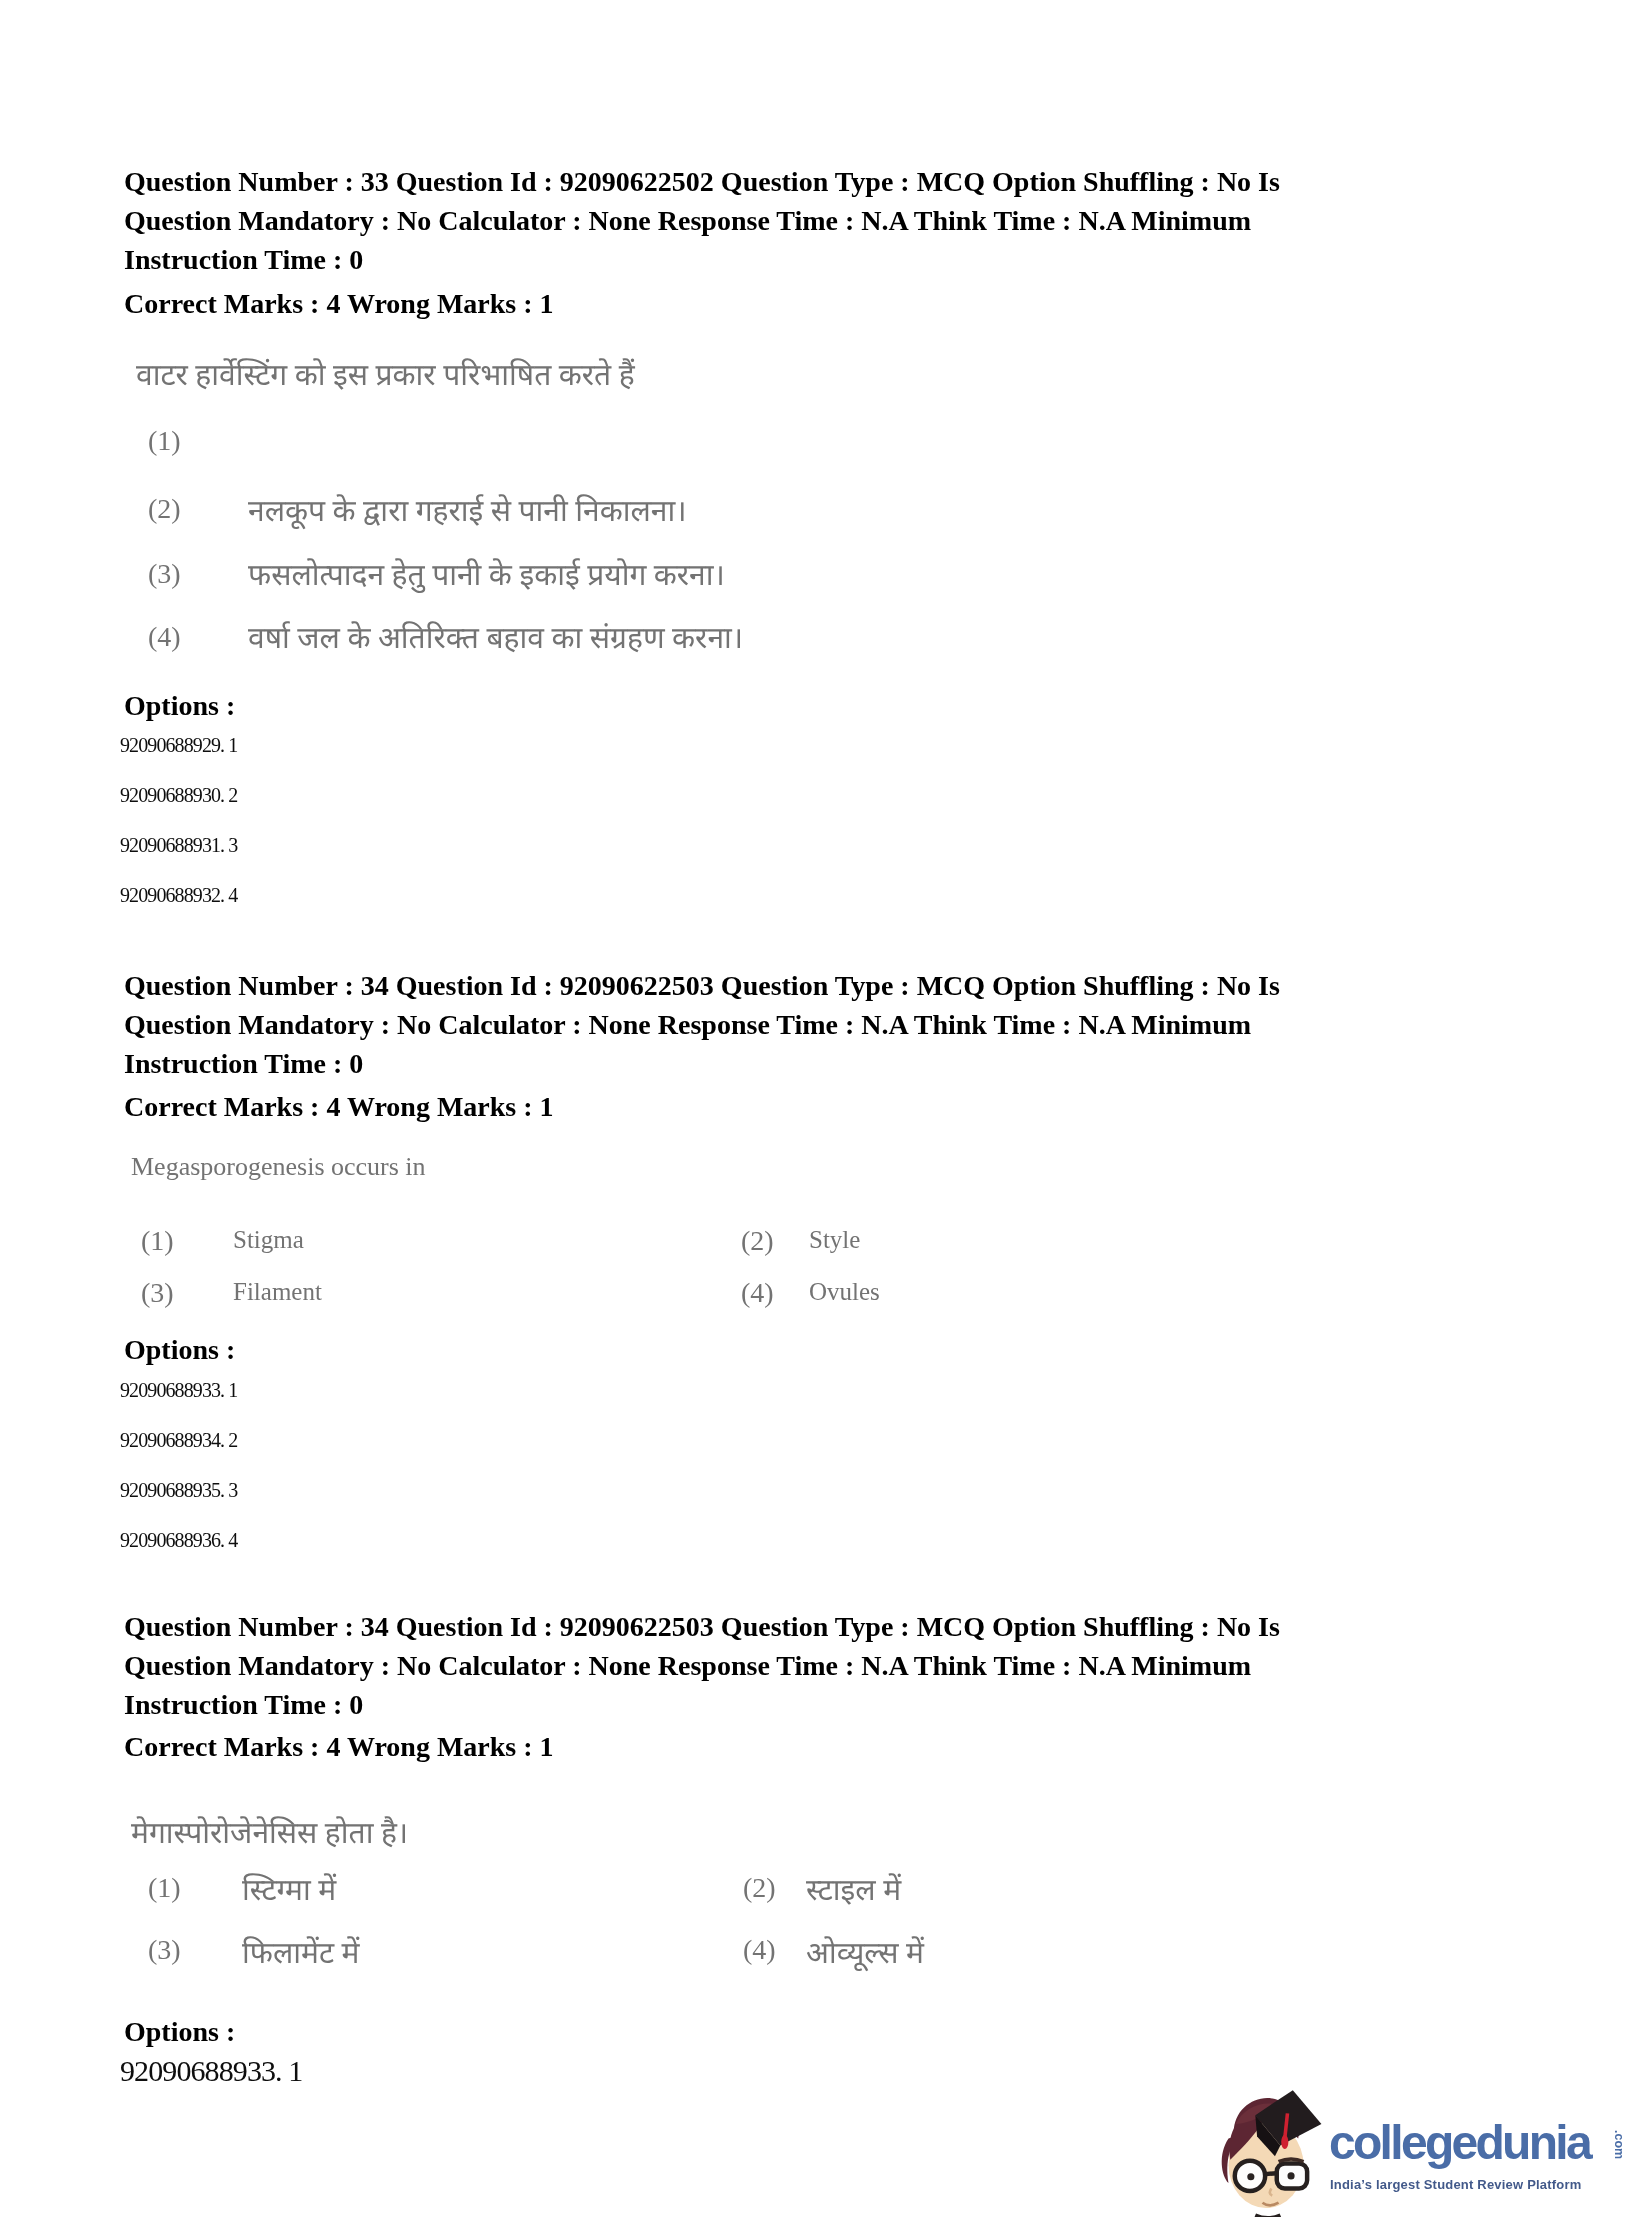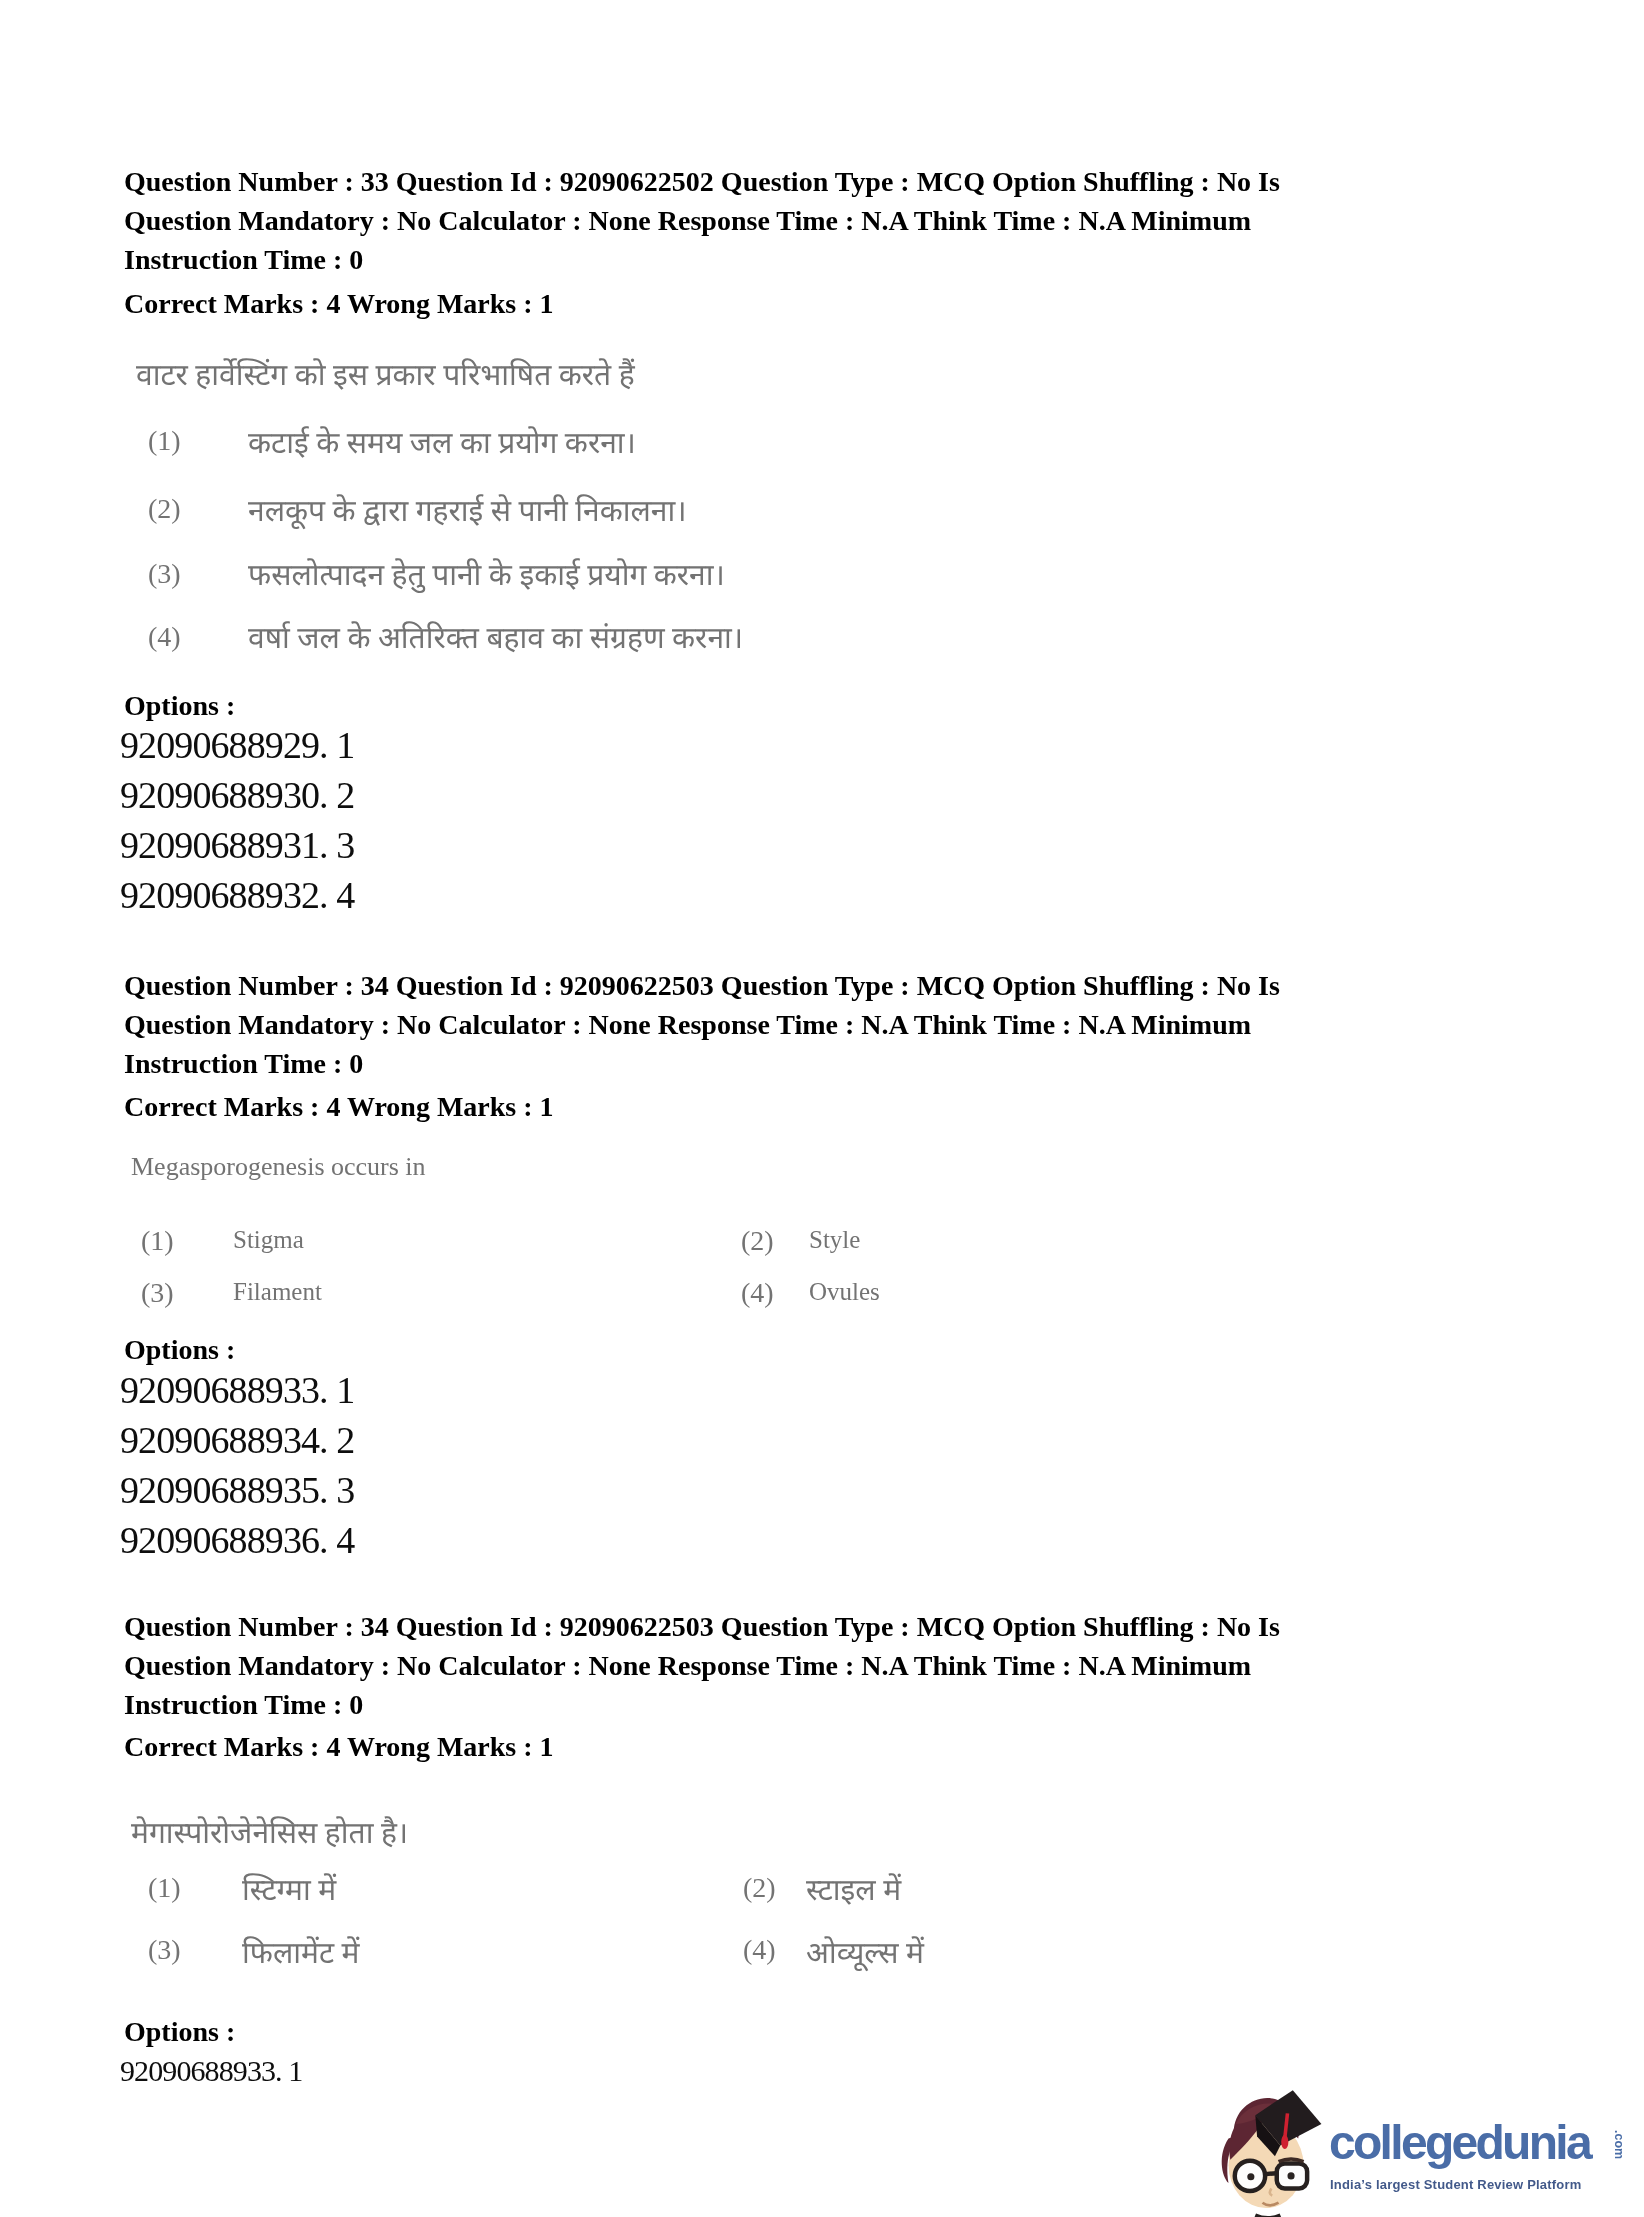--- a/index.html
+++ b/index.html
@@ -15,21 +15,21 @@
   .hdr{position:absolute;font-weight:bold;font-size:28px;line-height:39px;color:#000;}
   .hdr div{white-space:nowrap;}
   .marks{position:absolute;font-weight:bold;font-size:28px;white-space:nowrap;}
   .scan{color:#737373;}
   .stem-hi{position:absolute;font-size:30px;white-space:nowrap;}
   .stem-en{position:absolute;font-size:26px;white-space:nowrap;}
   .cnum{position:absolute;font-size:28px;white-space:nowrap;}
   .ctext-hi{position:absolute;font-size:30px;white-space:nowrap;}
   .ctext-en{position:absolute;font-size:25px;white-space:nowrap;}
   .opt-label{position:absolute;font-weight:bold;font-size:28px;white-space:nowrap;}
-  .opt-ids{position:absolute;font-size:38px;line-height:50px;letter-spacing:-0.9px;color:#0e0e0e;}
+  .opt-ids{position:absolute;font-size:20px;line-height:50px;letter-spacing:-0.9px;color:#0e0e0e;}
   .opt-ids div{white-space:nowrap;}
   .opt-id-clip{position:absolute;height:36px;overflow:hidden;font-size:30px;line-height:39px;letter-spacing:-0.9px;color:#0e0e0e;white-space:nowrap;}
   
   .cd-logo{position:absolute;left:1214px;top:2053px;width:430px;height:165px;}
   .cd-mascot{position:absolute;left:1.8px;top:30px;width:109px;height:134px;}
   .cd-brand{
     position:absolute;left:115px;top:66px;
     font-family:"Liberation Sans","DejaVu Sans",sans-serif;
     font-weight:bold;font-size:48px;letter-spacing:-2.7px;line-height:1;
     white-space:nowrap;
@@ -56,21 +56,20 @@
     <div class="hdr" style="left:124px;top:162px;">
       <div>Question Number : 33 Question Id : 92090622502 Question Type : MCQ Option Shuffling : No Is</div>
       <div>Question Mandatory : No Calculator : None Response Time : N.A Think Time : N.A Minimum</div>
       <div>Instruction Time : 0</div>
     </div>
     <div class="marks" style="left:124px;top:288px;">Correct Marks : 4 Wrong Marks : 1</div>
 
     <div class="stem-hi scan" style="left:136px;top:353px;">वाटर हार्वेस्टिंग को इस प्रकार परिभाषित करते हैं</div>
 
     <div class="cnum scan" style="left:148px;top:425px;">(1)</div>
-    <div class="ctext-hi scan" style="left:248px;top:421px;">कटाई के समय जल का प्रयोग करना।</div>
 
     <div class="cnum scan" style="left:148px;top:493px;">(2)</div>
     <div class="ctext-hi scan" style="left:248px;top:489px;">नलकूप के द्वारा गहराई से पानी निकालना।</div>
 
     <div class="cnum scan" style="left:148px;top:558px;">(3)</div>
     <div class="ctext-hi scan" style="left:248px;top:553px;">फसलोत्पादन हेतु पानी के इकाई प्रयोग करना।</div>
 
     <div class="cnum scan" style="left:148px;top:621px;">(4)</div>
     <div class="ctext-hi scan" style="left:248px;top:616px;">वर्षा जल के अतिरिक्त बहाव का संग्रहण करना।</div>
 

